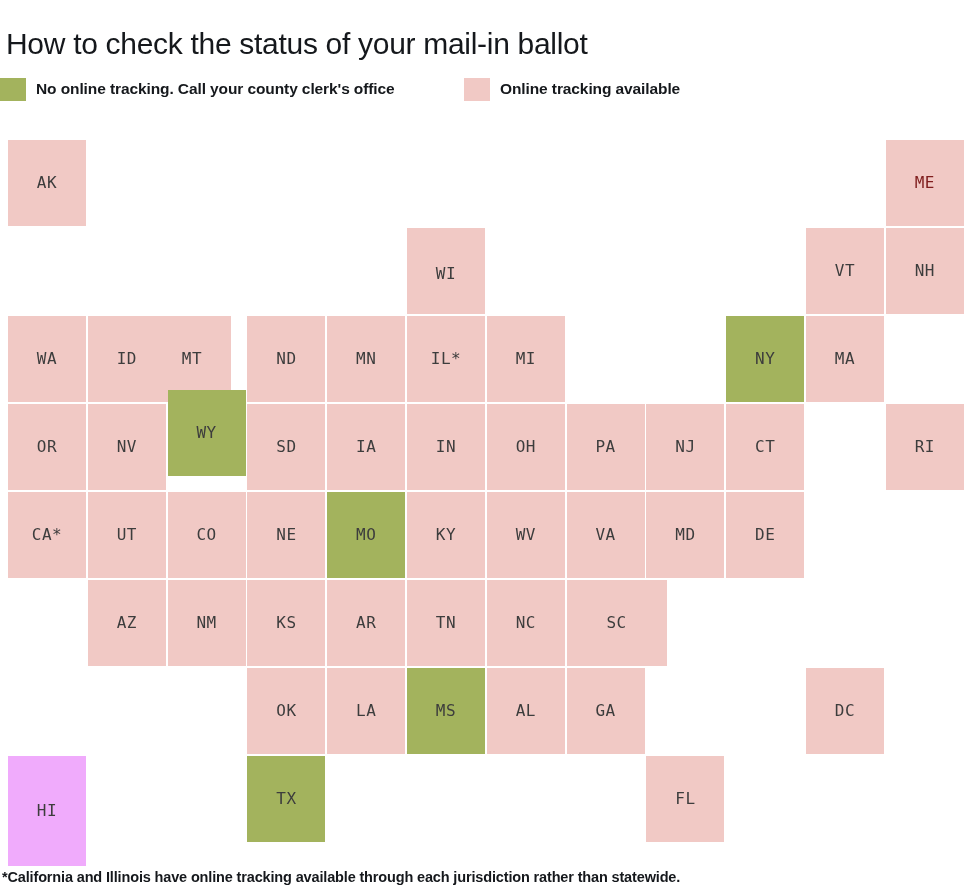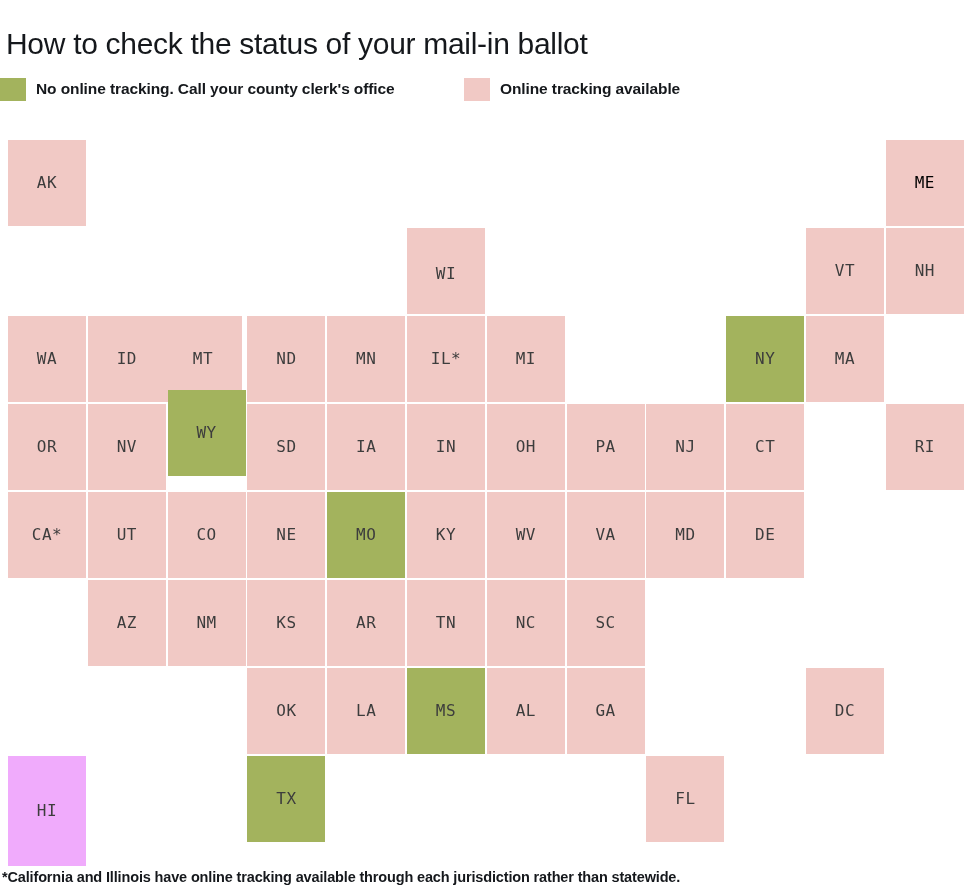--- a/index.html
+++ b/index.html
@@ -120,38 +120,38 @@
       <span class="legend-swatch" style="background: rgb(241, 201, 197);"></span>
       <span class="legend-label">Online tracking available</span>
     </div>
   </div>
 
   <div id="map">
       <div class="state-cell" style="left: 8px; top: 140px; width: 78px; height: 86px; background: rgb(241, 201, 197);">
         <span class="state-label" style="color: rgb(61, 61, 61);">AK</span>
       </div>
       <div class="state-cell" style="left: 885.8px; top: 140px; width: 78px; height: 86px; background: rgb(241, 201, 197);">
-        <span class="state-label" style="color: #000000;">ME</span>
+        <span class="state-label" style="color: #7f1d1d;">ME</span>
       </div>
       <div class="state-cell" style="left: 407px; top: 228px; width: 78px; height: 86px; background: rgb(241, 201, 197);">
         <span class="state-label" style="color: rgb(61, 61, 61); margin-top: 6px;">WI</span>
       </div>
       <div class="state-cell" style="left: 806px; top: 228px; width: 78px; height: 86px; background: rgb(241, 201, 197);">
         <span class="state-label" style="color: rgb(61, 61, 61);">VT</span>
       </div>
       <div class="state-cell" style="left: 885.8px; top: 228px; width: 78px; height: 86px; background: rgb(241, 201, 197);">
         <span class="state-label" style="color: rgb(61, 61, 61);">NH</span>
       </div>
       <div class="state-cell" style="left: 8px; top: 316px; width: 78px; height: 86px; background: rgb(241, 201, 197);">
         <span class="state-label" style="color: rgb(61, 61, 61);">WA</span>
       </div>
       <div class="state-cell" style="left: 87.8px; top: 316px; width: 78px; height: 86px; background: rgb(241, 201, 197);">
         <span class="state-label" style="color: rgb(61, 61, 61);">ID</span>
       </div>
-      <div class="state-cell" style="left: 164px; top: 316px; width: 78px; height: 86px; background: rgb(241, 201, 197);">
+      <div class="state-cell" style="left: 153px; top: 316px; width: 78px; height: 86px; background: rgb(241, 201, 197);">
         <span class="state-label" style="color: rgb(61, 61, 61);">MT</span>
       </div>
       <div class="state-cell" style="left: 247.4px; top: 316px; width: 78px; height: 86px; background: rgb(241, 201, 197);">
         <span class="state-label" style="color: rgb(61, 61, 61);">ND</span>
       </div>
       <div class="state-cell" style="left: 327.2px; top: 316px; width: 78px; height: 86px; background: rgb(241, 201, 197);">
         <span class="state-label" style="color: rgb(61, 61, 61);">MN</span>
       </div>
       <div class="state-cell" style="left: 407px; top: 316px; width: 78px; height: 86px; background: rgb(241, 201, 197);">
         <span class="state-label" style="color: rgb(61, 61, 61);">IL*</span>
@@ -239,21 +239,21 @@
       </div>
       <div class="state-cell" style="left: 327.2px; top: 580px; width: 78px; height: 86px; background: rgb(241, 201, 197);">
         <span class="state-label" style="color: rgb(61, 61, 61);">AR</span>
       </div>
       <div class="state-cell" style="left: 407px; top: 580px; width: 78px; height: 86px; background: rgb(241, 201, 197);">
         <span class="state-label" style="color: rgb(61, 61, 61);">TN</span>
       </div>
       <div class="state-cell" style="left: 486.8px; top: 580px; width: 78px; height: 86px; background: rgb(241, 201, 197);">
         <span class="state-label" style="color: rgb(61, 61, 61);">NC</span>
       </div>
-      <div class="state-cell" style="left: 566.6px; top: 580px; width: 78px; height: 86px; background: rgb(241, 201, 197);">
+      <div class="state-cell" style="left: 566.6px; top: 580px; width: 100px; height: 86px; background: rgb(241, 201, 197);">
         <span class="state-label" style="color: rgb(61, 61, 61);">SC</span>
       </div>
       <div class="state-cell" style="left: 247.4px; top: 668px; width: 78px; height: 86px; background: rgb(241, 201, 197);">
         <span class="state-label" style="color: rgb(61, 61, 61);">OK</span>
       </div>
       <div class="state-cell" style="left: 327.2px; top: 668px; width: 78px; height: 86px; background: rgb(241, 201, 197);">
         <span class="state-label" style="color: rgb(61, 61, 61);">LA</span>
       </div>
       <div class="state-cell" style="left: 407px; top: 668px; width: 78px; height: 86px; background: rgb(163, 179, 93);">
         <span class="state-label" style="color: rgb(61, 61, 61);">MS</span>

